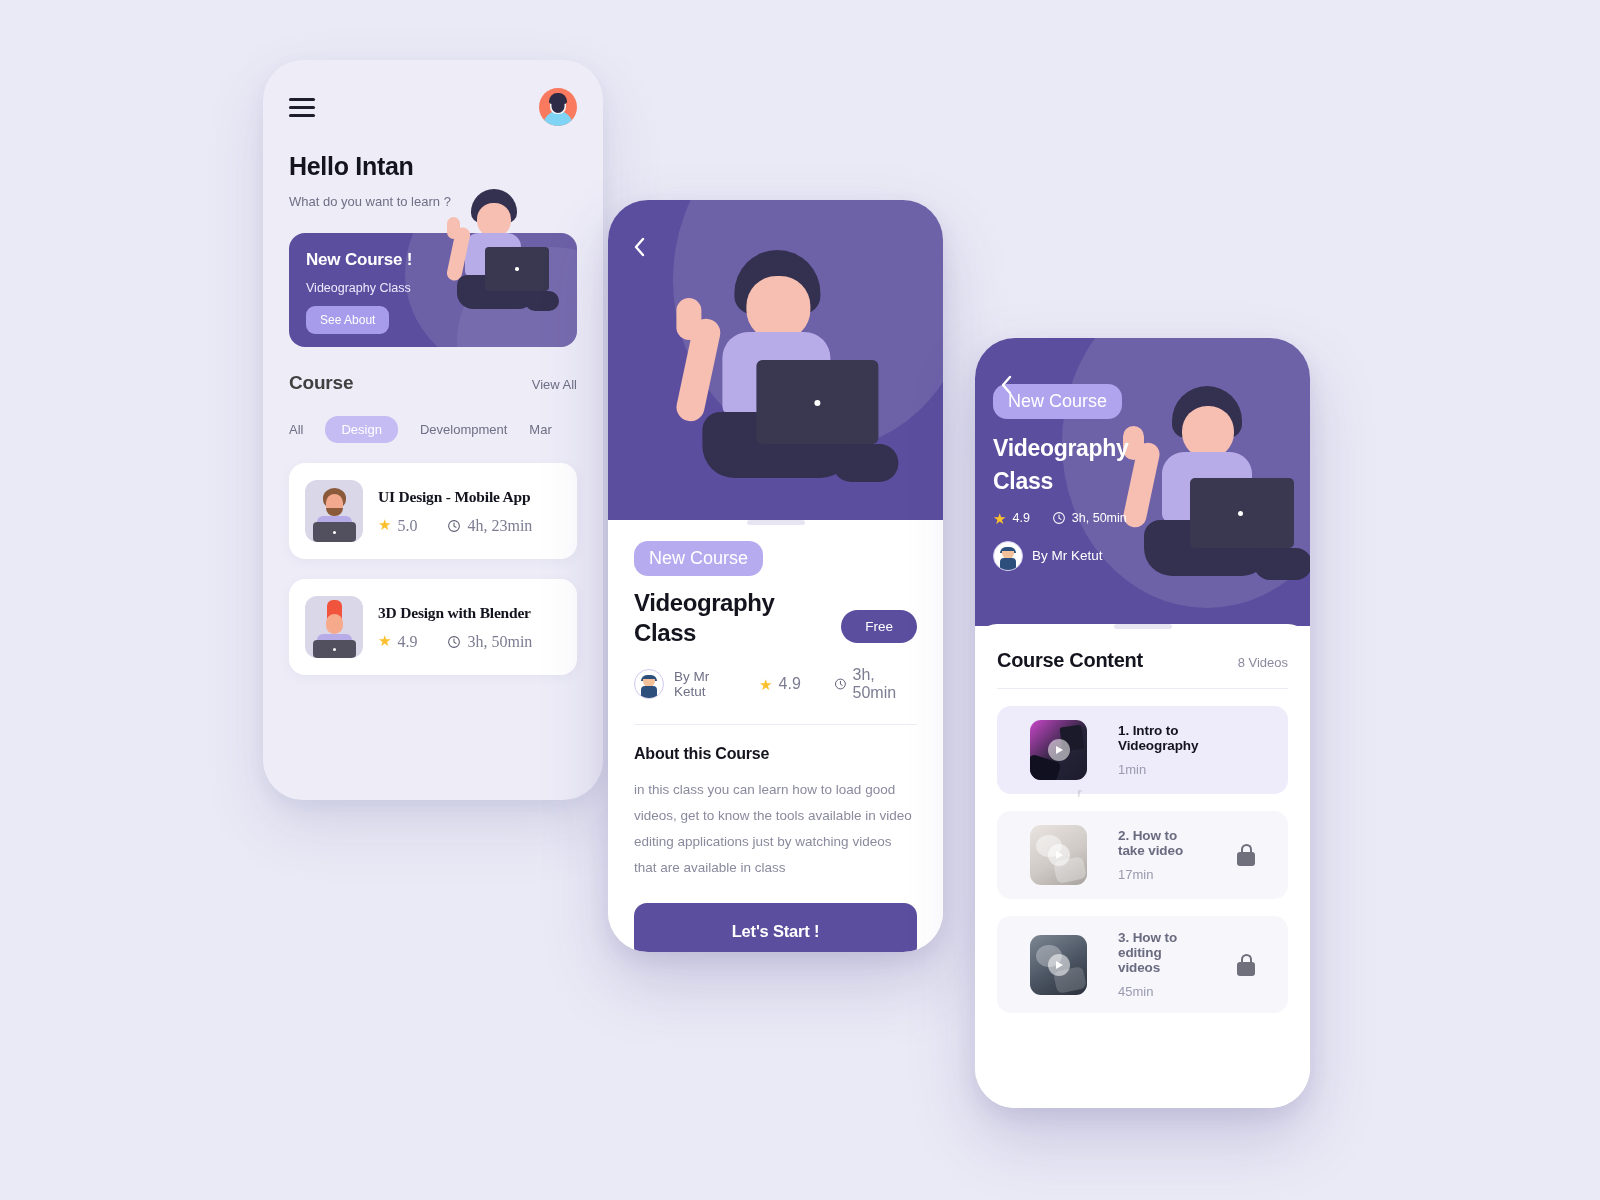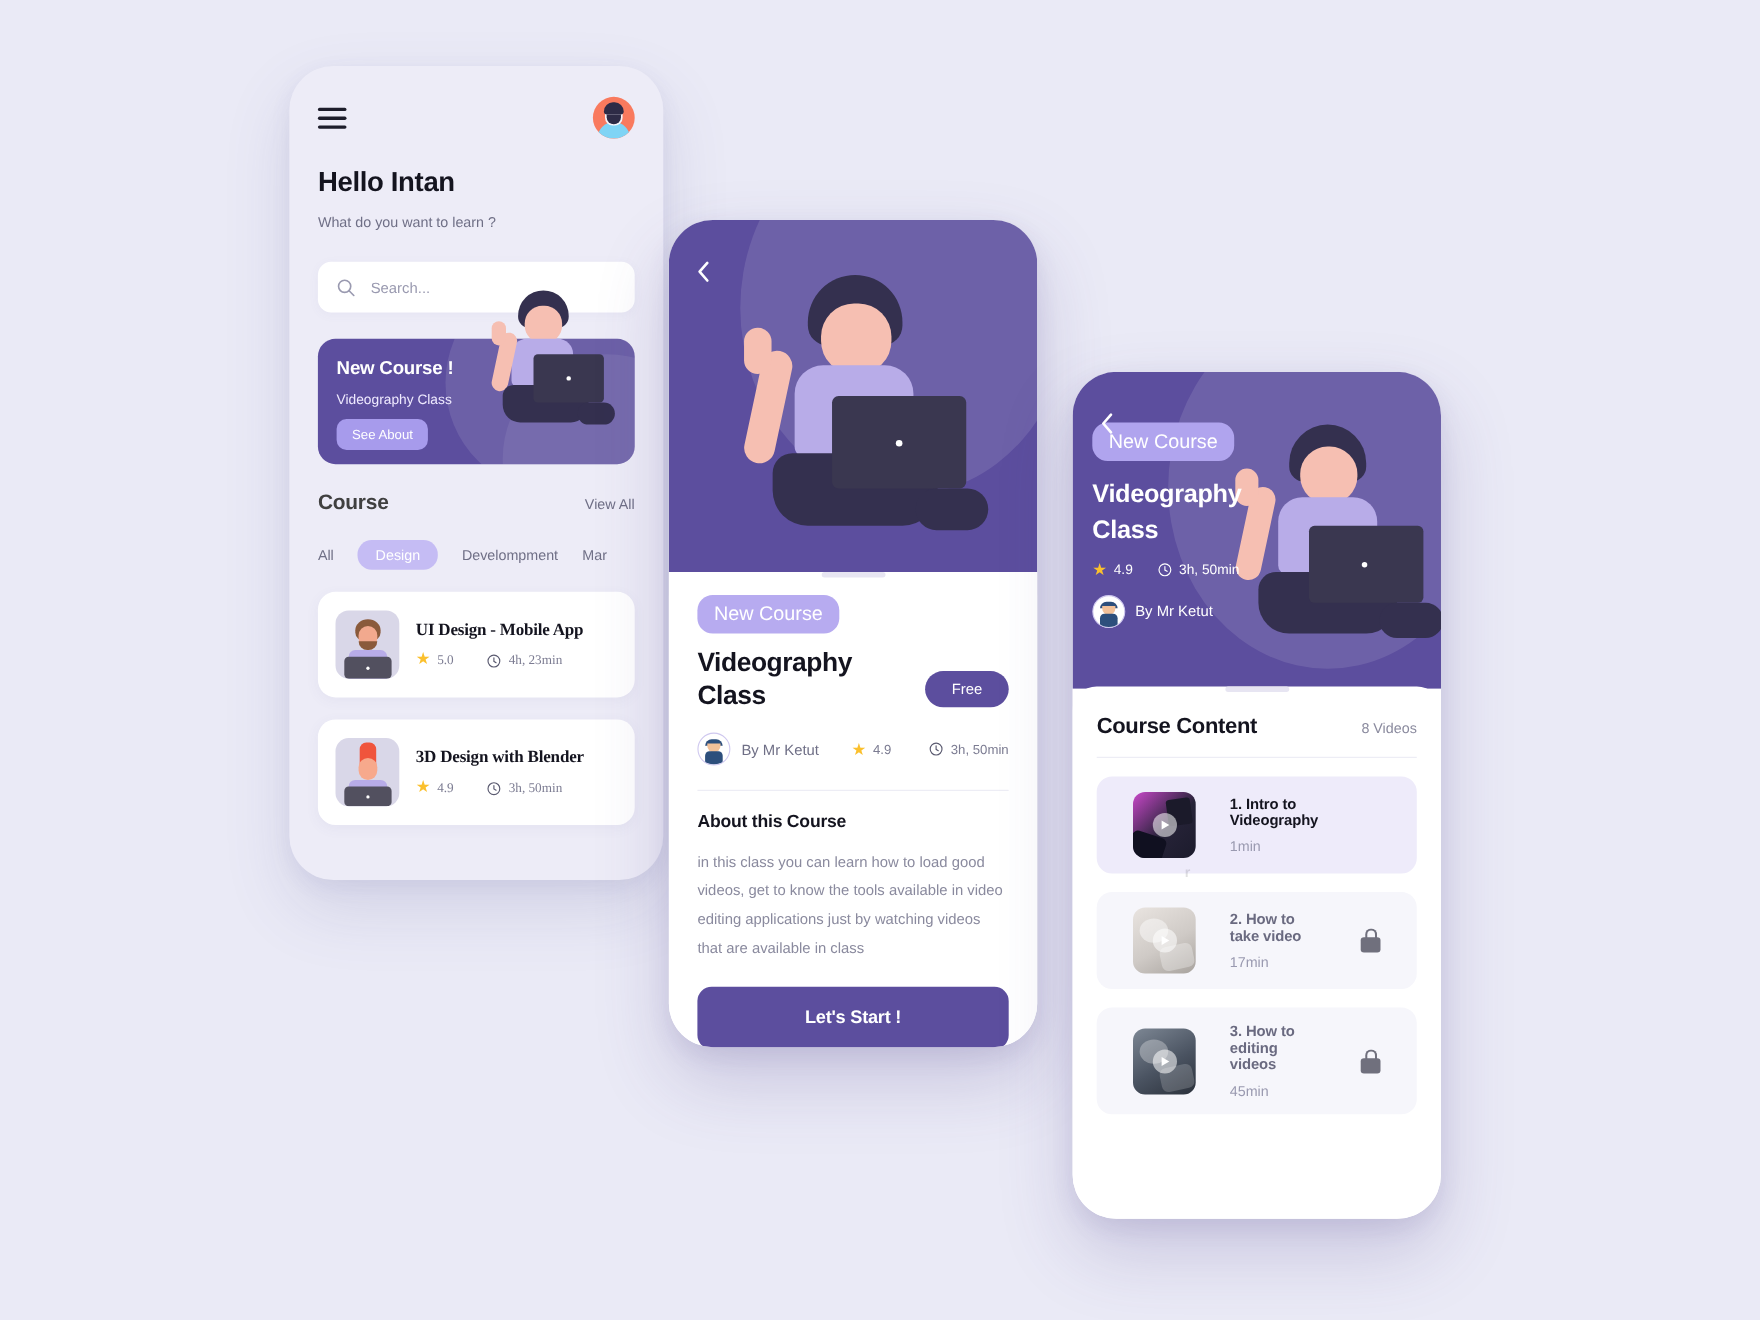--- a/index.html
+++ b/index.html
@@ -136,21 +136,21 @@
   .thumb .t-hair { position: absolute; border-radius: 50% 50% 40% 40%; }
   .thumb .t-face { position: absolute; background: #f2a98e; border-radius: 9px; }
   .thumb .t-shirt { position: absolute; background: #b8ace8; border-radius: 6px 6px 0 0; }
   .thumb .t-lap { position: absolute; background: #52505f; border-radius: 4px; }
   .thumb .t-dot { position: absolute; width: 3px; height: 3px; border-radius: 50%; background: #fff; }
 
   .course-info { flex: 1; min-width: 0; font-family: Liberation Serif, serif; }
   .course-name { font-size: 15.5px; font-weight: 700; color: #14141f; letter-spacing: -.2px; }
   .meta-row { display: flex; align-items: center; gap: 9px; margin-top: 11px; }
   .meta-item { display: flex; align-items: center; gap: 6px; }
-  .meta-text { font-size: 12px; color: #7c7c92; }
+  .meta-text { font-size: 16px; color: #7c7c92; }
   .star { color: #fbc02d; font-size: 15px; line-height: 1; }
   .gap20 { width: 12px; }
 
   
   .hero {
     position: relative; height: 320px; background: #5c4e9e; overflow: hidden;
   }
   .hero .hero-blob {
     position: absolute; right: -30px; top: -90px; width: 300px; height: 340px;
     border-radius: 50%; background: rgba(255,255,255,.11);
@@ -274,27 +274,20 @@
           <div class="av-body"></div>
           <div class="av-head"></div>
           <div class="av-hair"></div>
           <div class="av-beard"></div>
         </div>
       </div>
 
       <div class="greeting">Hello Intan</div>
       <div class="subtitle">What do you want to learn ?</div>
 
-      <div class="search-box">
-        <svg width="19" height="19" viewBox="0 0 24 24" fill="none">
-          <circle cx="10.5" cy="10.5" r="7" stroke="#9a9ab0" stroke-width="1.9"></circle>
-          <line x1="15.6" y1="15.6" x2="21" y2="21" stroke="#9a9ab0" stroke-width="1.9" stroke-linecap="round"></line>
-        </svg>
-        <input type="text" placeholder="Search..." style="">
-      </div>
 
       <div class="banner-wrap">
         <div class="banner">
           <div class="blob"></div>
           <div class="blob2"></div>
         </div>
 
         <div class="illus" style="right:-6px; bottom:0; width:150px; height:160px;">
           <div class="il-hair" style="left:38px; top:2px; width:46px; height:34px; border-radius:23px 23px 10px 10px;"></div>
           <div class="il-face" style="left:44px; top:16px; width:34px; height:34px; border-radius:16px;"></div>

